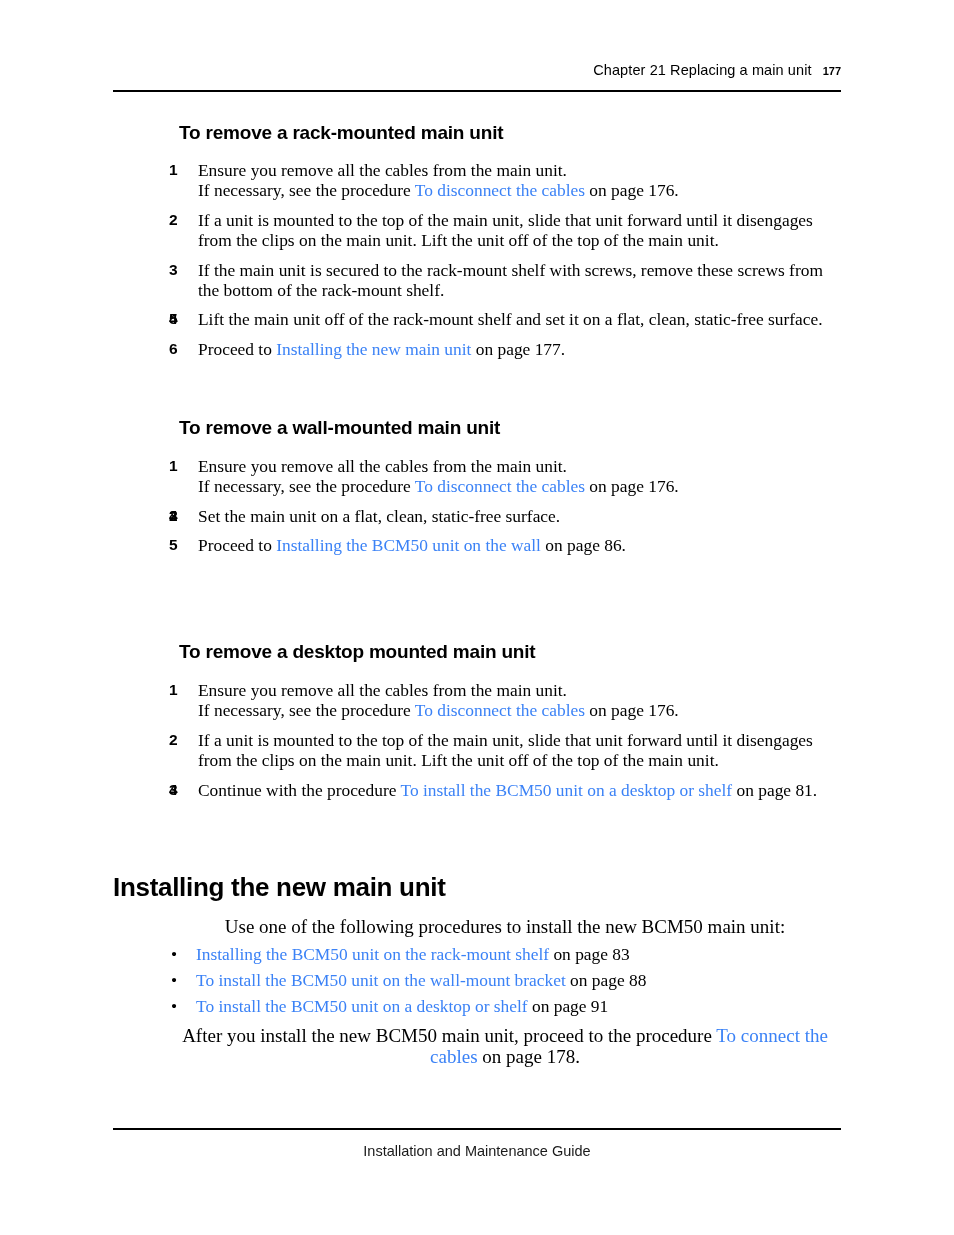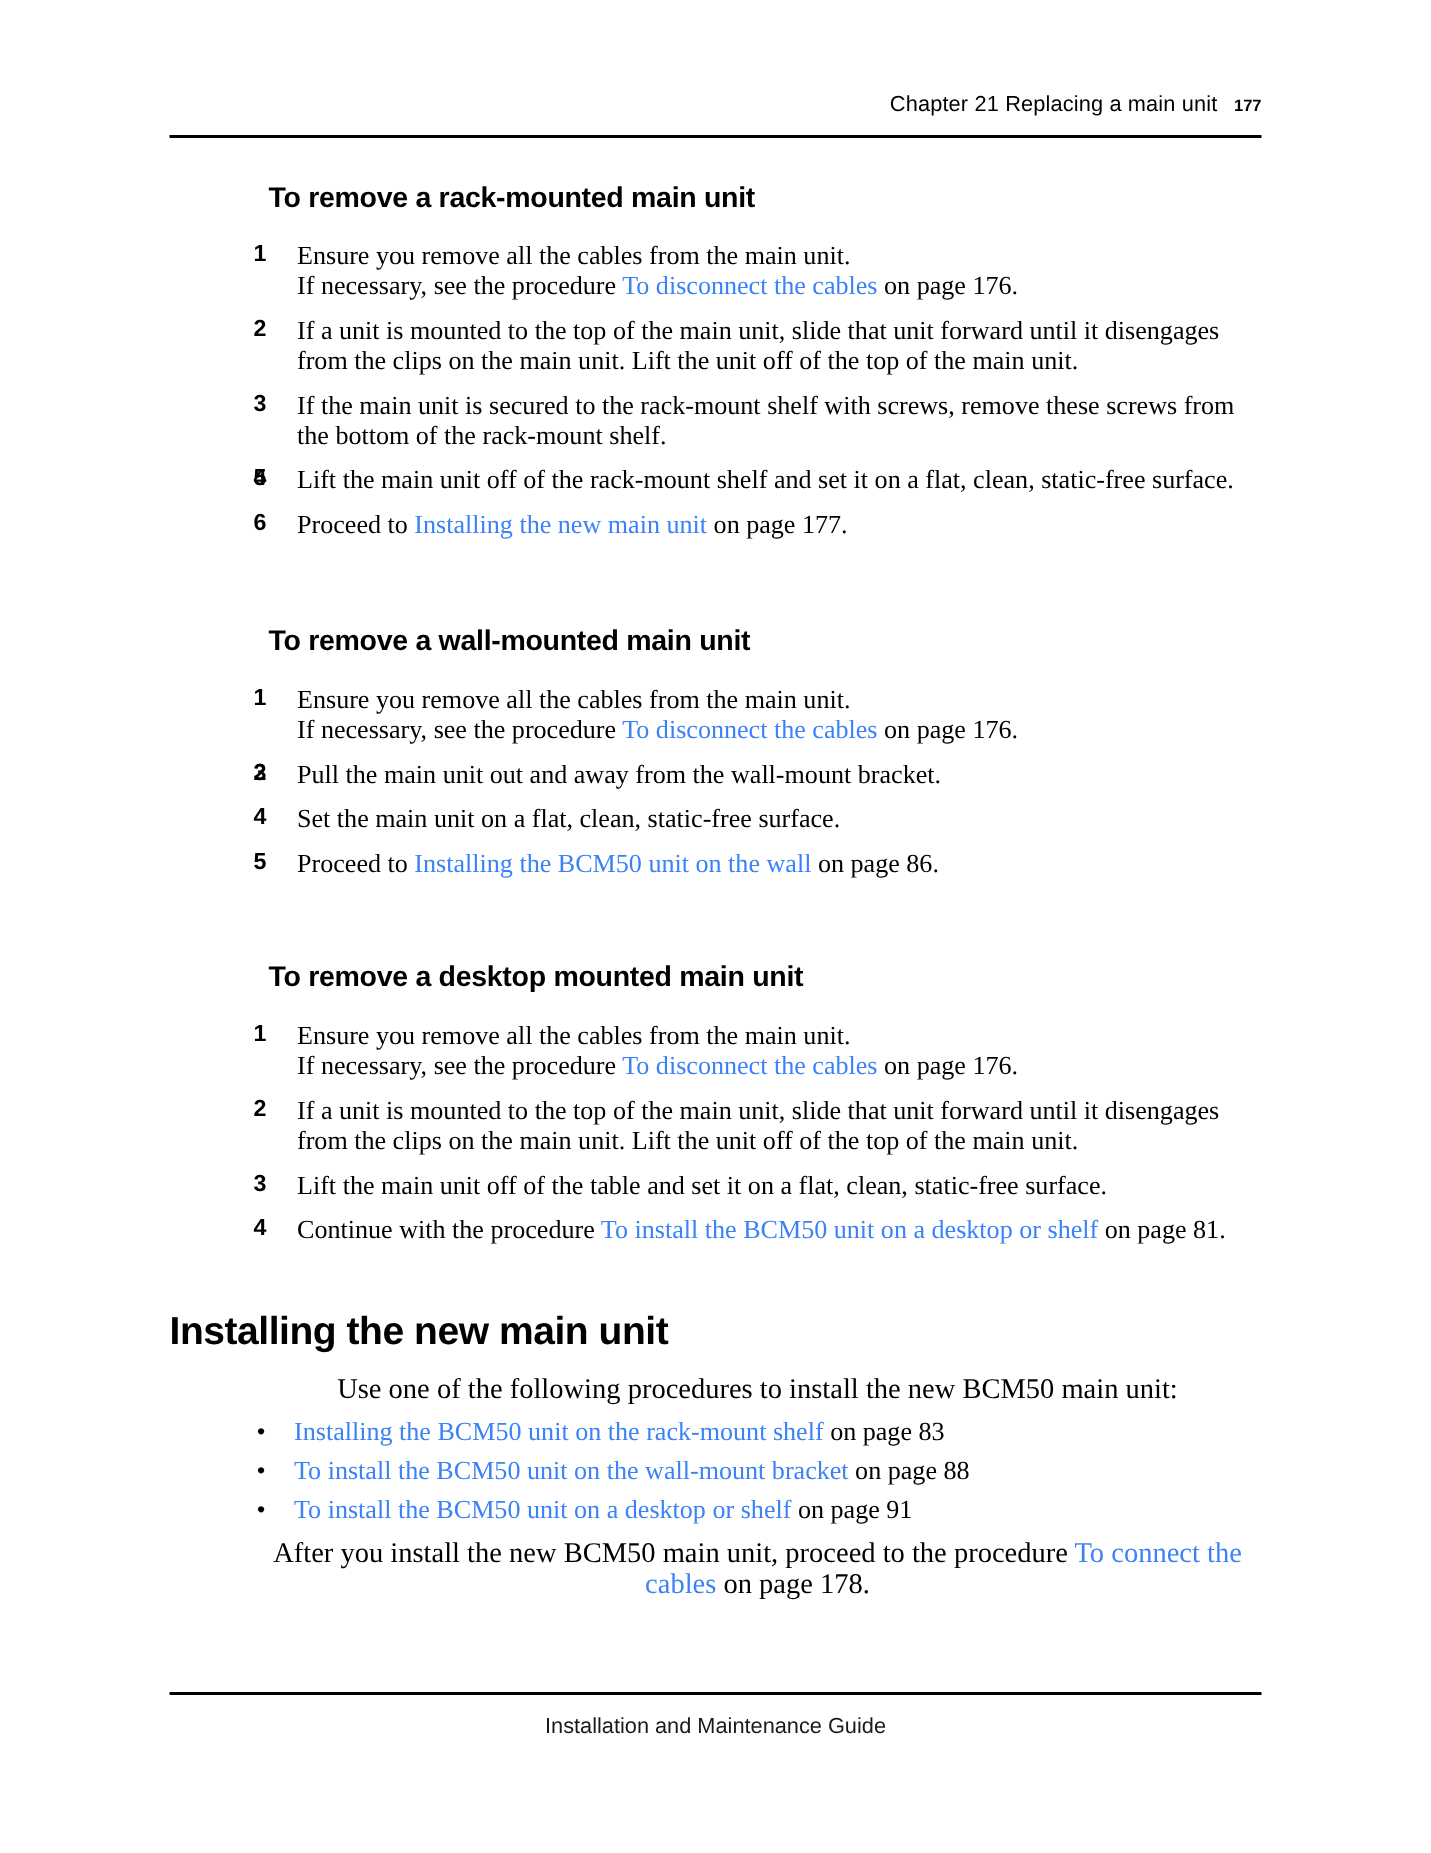--- a/index.html
+++ b/index.html
@@ -227,21 +227,20 @@
       <li>
         <span class="step-num">1</span>
         <span>Ensure you remove all the cables from the main unit.</span><br>
         <span>If necessary, see the procedure </span><a class="lnk">To disconnect the cables</a><span> on page 176.</span>
       </li>
       <li>
         <span class="step-num">2</span>
       </li>
       <li>
         <span class="step-num">3</span>
-        <span>Pull the main unit out and away from the wall-mount bracket.</span>
       </li>
       <li>
         <span class="step-num">4</span>
         <span>Set the main unit on a flat, clean, static-free surface.</span>
       </li>
       <li>
         <span class="step-num">5</span>
         <span>Proceed to </span><a class="lnk">Installing the BCM50 unit on the wall</a><span> on page 86.</span>
       </li>
     </ol>
@@ -253,21 +252,20 @@
         <span class="step-num">1</span>
         <span>Ensure you remove all the cables from the main unit.</span><br>
         <span>If necessary, see the procedure </span><a class="lnk">To disconnect the cables</a><span> on page 176.</span>
       </li>
       <li>
         <span class="step-num">2</span>
         <span>If a unit is mounted to the top of the main unit, slide that unit forward until it disengages from the clips on the main unit. Lift the unit off of the top of the main unit.</span>
       </li>
       <li>
         <span class="step-num">3</span>
-        <span>Lift the main unit off of the table and set it on a flat, clean, static-free surface.</span>
       </li>
       <li>
         <span class="step-num">4</span>
         <span>Continue with the procedure </span><a class="lnk">To install the BCM50 unit on a desktop or shelf</a><span> on page 81.</span>
       </li>
     </ol>
 
     <h1 class="main-head at-872">Installing the new main unit</h1>
 
     <p class="body-text at-916">Use one of the following procedures to install the new BCM50 main unit:</p>

